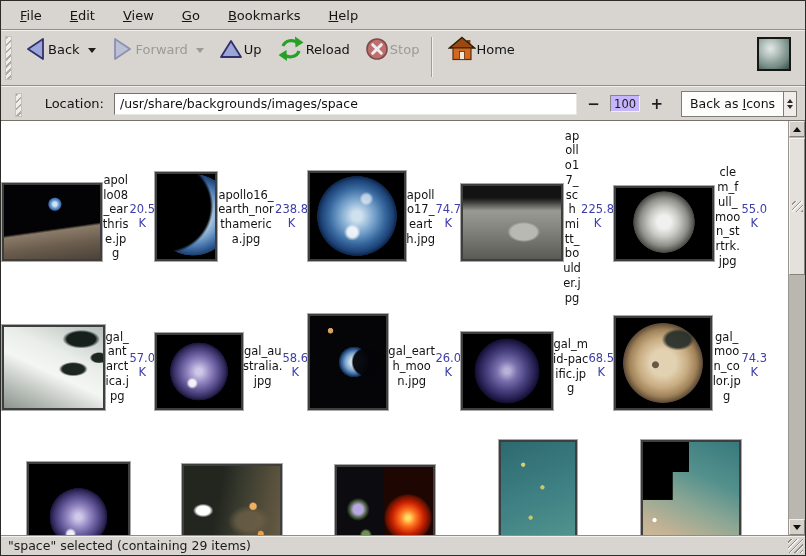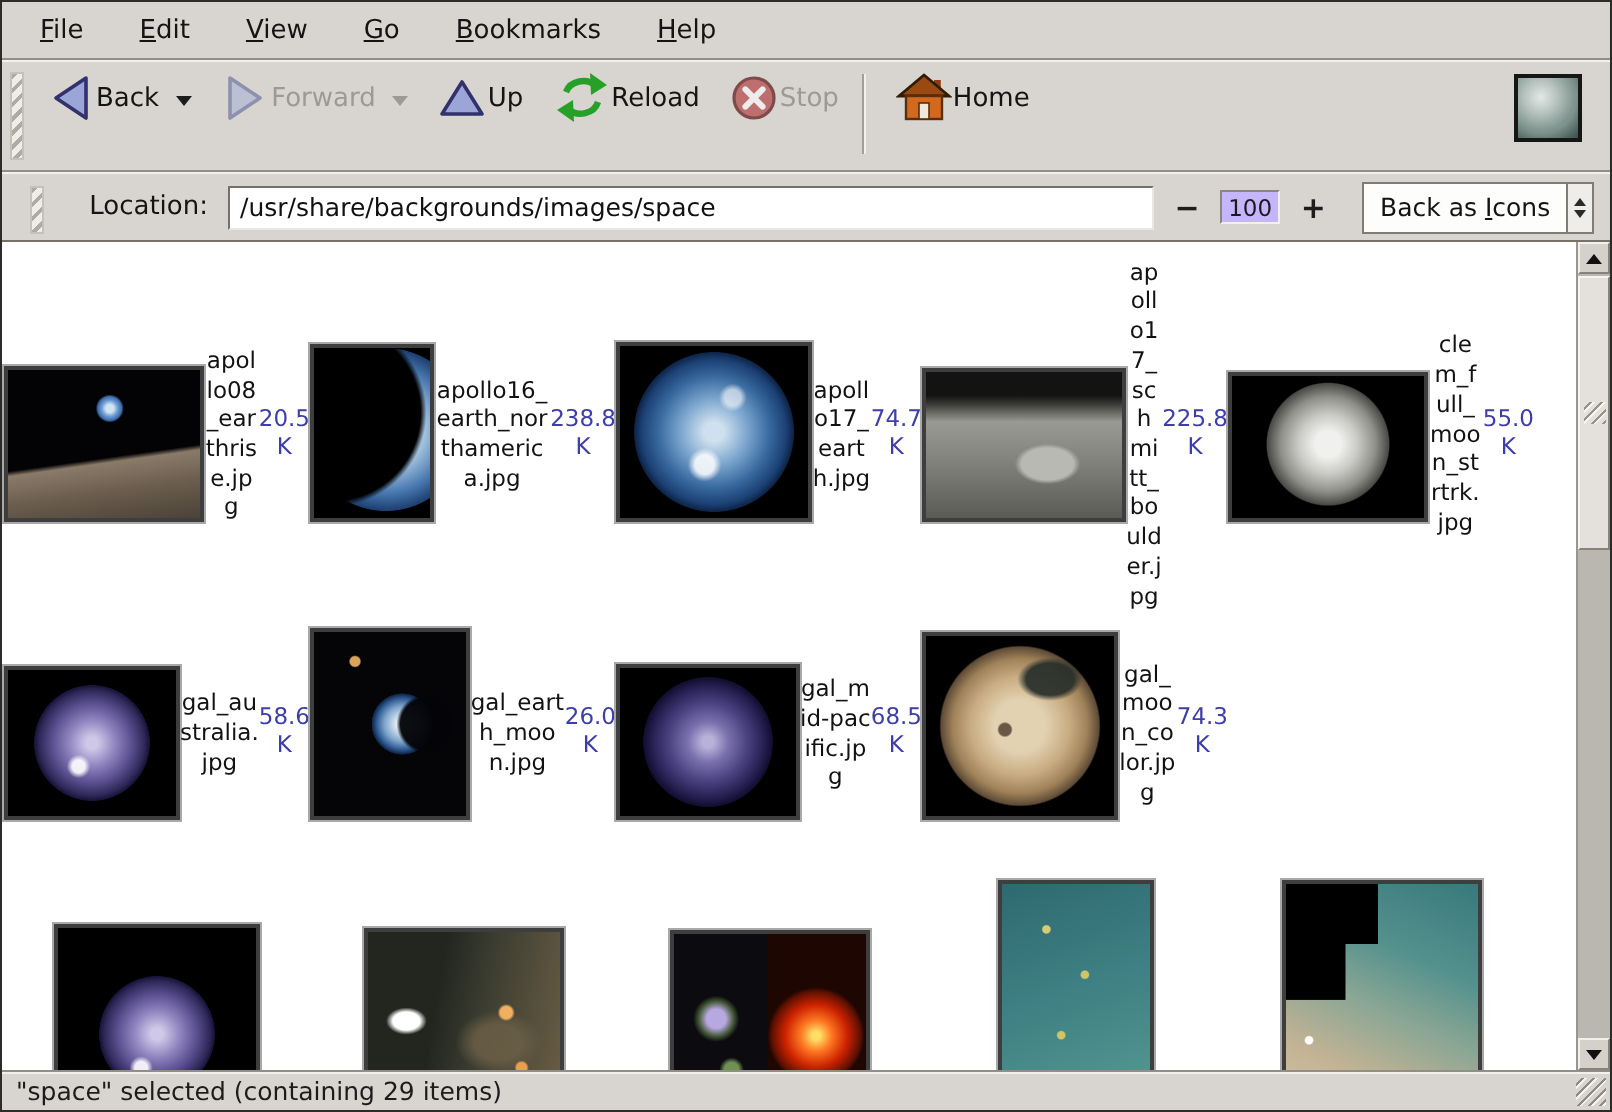--- a/index.html
+++ b/index.html
@@ -296,20 +296,27 @@
             <div class="thumb-box">
               <div class="thumb t-gray-moon" style="width: 100px; height: 75px;"></div>
             </div>
             <div class="fname">clem_full_moon_strtrk.jpg</div>
             <div class="fsize">55.0 K</div>
           </div>
         </div>
         <div class="icon-row r1">
           <div class="file-cell">
             <div class="thumb-box">
+              <div class="thumb t-antarctica" style="width: 103px; height: 85px;"></div>
+            </div>
+            <div class="fname">gal_antarctica.jpg</div>
+            <div class="fsize">57.0 K</div>
+          </div>
+          <div class="file-cell">
+            <div class="thumb-box">
               <div class="thumb t-purple-earth" style="width: 88px; height: 77px;"></div>
             </div>
             <div class="fname">gal_australia.jpg</div>
             <div class="fsize">58.6 K</div>
           </div>
           <div class="file-cell">
             <div class="thumb-box">
               <div class="thumb t-earth-moon" style="width: 80px; height: 96px;"></div>
             </div>
             <div class="fname">gal_earth_moon.jpg</div>

